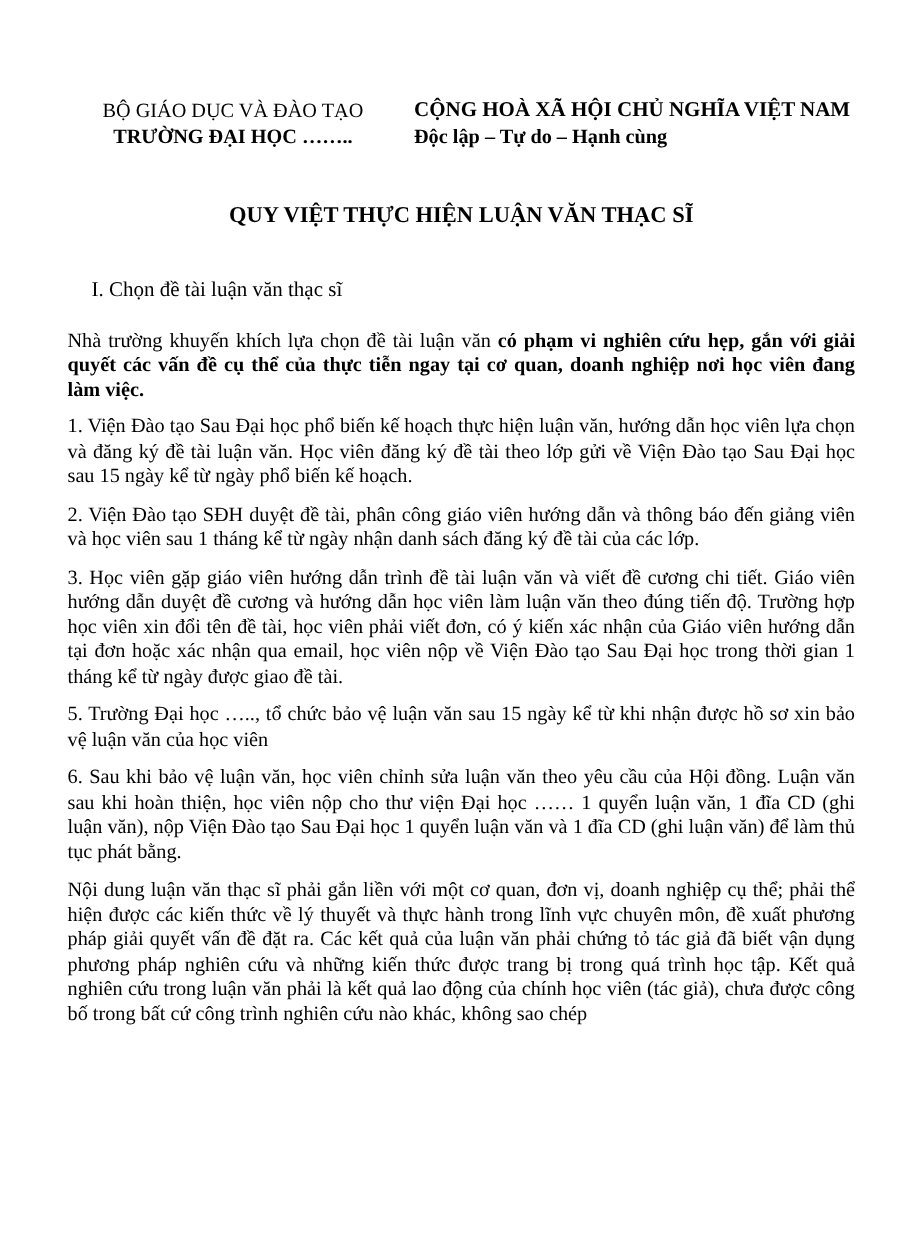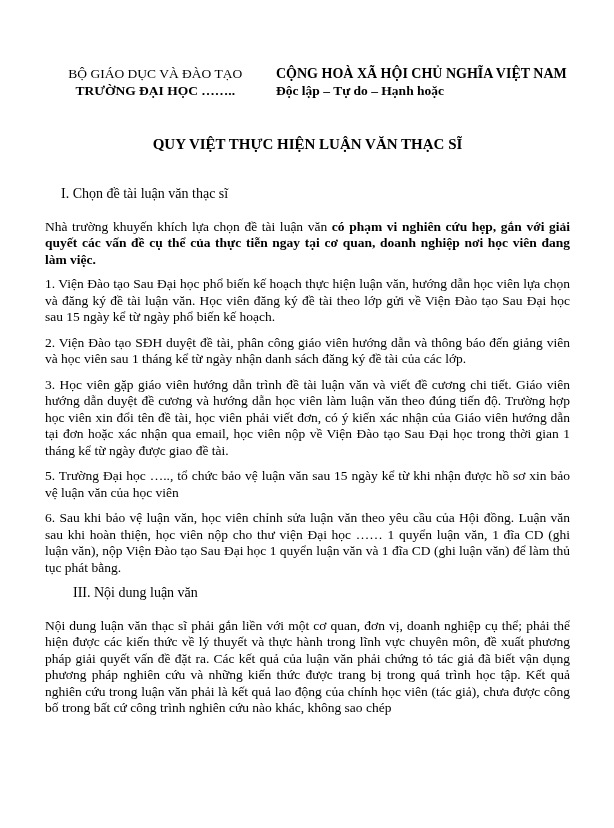--- a/index.html
+++ b/index.html
@@ -72,33 +72,32 @@
 
 <div class="page">
 
   <div class="letterhead">
     <div class="org">
       <div class="ministry">BỘ GIÁO DỤC VÀ ĐÀO TẠO</div>
       <div class="university">TRƯỜNG ĐẠI HỌC ……..</div>
     </div>
     <div class="national">
       <div class="country">CỘNG HOÀ XÃ HỘI CHỦ NGHĨA VIỆT NAM</div>
-      <div class="motto">Độc lập – Tự do – Hạnh hoặc</div>
+      <div class="motto">Độc lập – Tự do – Hạnh cùng</div>
     </div>
   </div>
 
   <h1 class="doc-title">QUY VIỆT THỰC HIỆN LUẬN VĂN THẠC SĨ</h1>
 
   <h2 class="section-heading h-sec1">I. Chọn đề tài luận văn thạc sĩ</h2>
   <p class="body-par"><span>Nhà trường khuyến khích lựa chọn đề tài luận văn</span> <b>có phạm vi nghiên cứu hẹp, gắn với giải  quyết các vấn đề cụ thể của thực tiễn ngay tại cơ quan, doanh nghiệp nơi học viên đang làm việc.</b></p>
 
   <div class="items">
     <p class="body-par">1.  Viện Đào tạo Sau Đại học phổ biến kế hoạch thực hiện luận văn, hướng dẫn học viên lựa chọn và đăng ký đề tài luận văn. Học viên đăng ký đề tài theo lớp gửi về Viện Đào tạo Sau Đại học sau 15 ngày kể từ ngày phổ biến kế hoạch.</p>
     <p class="body-par">2. Viện Đào tạo SĐH duyệt đề tài, phân công giáo viên hướng dẫn và thông báo đến giảng viên và học viên sau 1 tháng kể từ ngày nhận danh sách đăng ký đề tài của các lớp.</p>
     <p class="body-par">3. Học viên gặp giáo viên hướng dẫn trình đề tài luận văn và viết đề cương chi tiết. Giáo viên hướng dẫn duyệt đề cương và hướng dẫn học viên làm luận văn theo đúng tiến độ. Trường hợp học viên xin đổi tên đề tài, học viên phải viết đơn, có ý kiến xác nhận của Giáo viên hướng dẫn tại đơn hoặc xác nhận qua email, học viên nộp về Viện Đào tạo Sau Đại học trong thời gian 1 tháng kể từ ngày được giao đề tài.</p>
     <p class="body-par">5. Trường Đại học ….., tổ chức bảo vệ luận văn sau 15 ngày kể từ khi nhận được hồ sơ xin bảo vệ luận văn của học viên</p>
     <p class="body-par">6. Sau khi bảo vệ luận văn, học viên chỉnh sửa luận văn theo yêu cầu của Hội đồng. Luận văn sau khi hoàn thiện, học viên nộp cho thư viện Đại học …… 1 quyển luận văn, 1 đĩa CD (ghi luận văn), nộp Viện Đào tạo Sau Đại học 1 quyển luận văn và 1 đĩa CD (ghi luận văn) để làm thủ tục phát bằng.</p>
   </div>
 
-  <h2 class="section-heading h-sec3">III. Nội dung luận văn</h2>
   <p class="body-par">Nội dung luận văn thạc sĩ phải gắn liền với một cơ quan, đơn vị, doanh nghiệp cụ thể; phải thể hiện được các kiến thức về lý thuyết và thực hành trong lĩnh vực chuyên môn, đề xuất phương pháp giải quyết vấn đề đặt ra. Các kết quả của luận văn phải chứng tỏ tác giả đã biết vận dụng phương pháp nghiên cứu và những kiến thức được trang bị trong quá trình học tập. Kết quả nghiên cứu trong luận văn phải là kết quả lao động của chính học viên (tác giả), chưa được công bố trong bất cứ công trình nghiên cứu nào khác, không sao chép</p>
 
 </div>
 
 </body></html>

